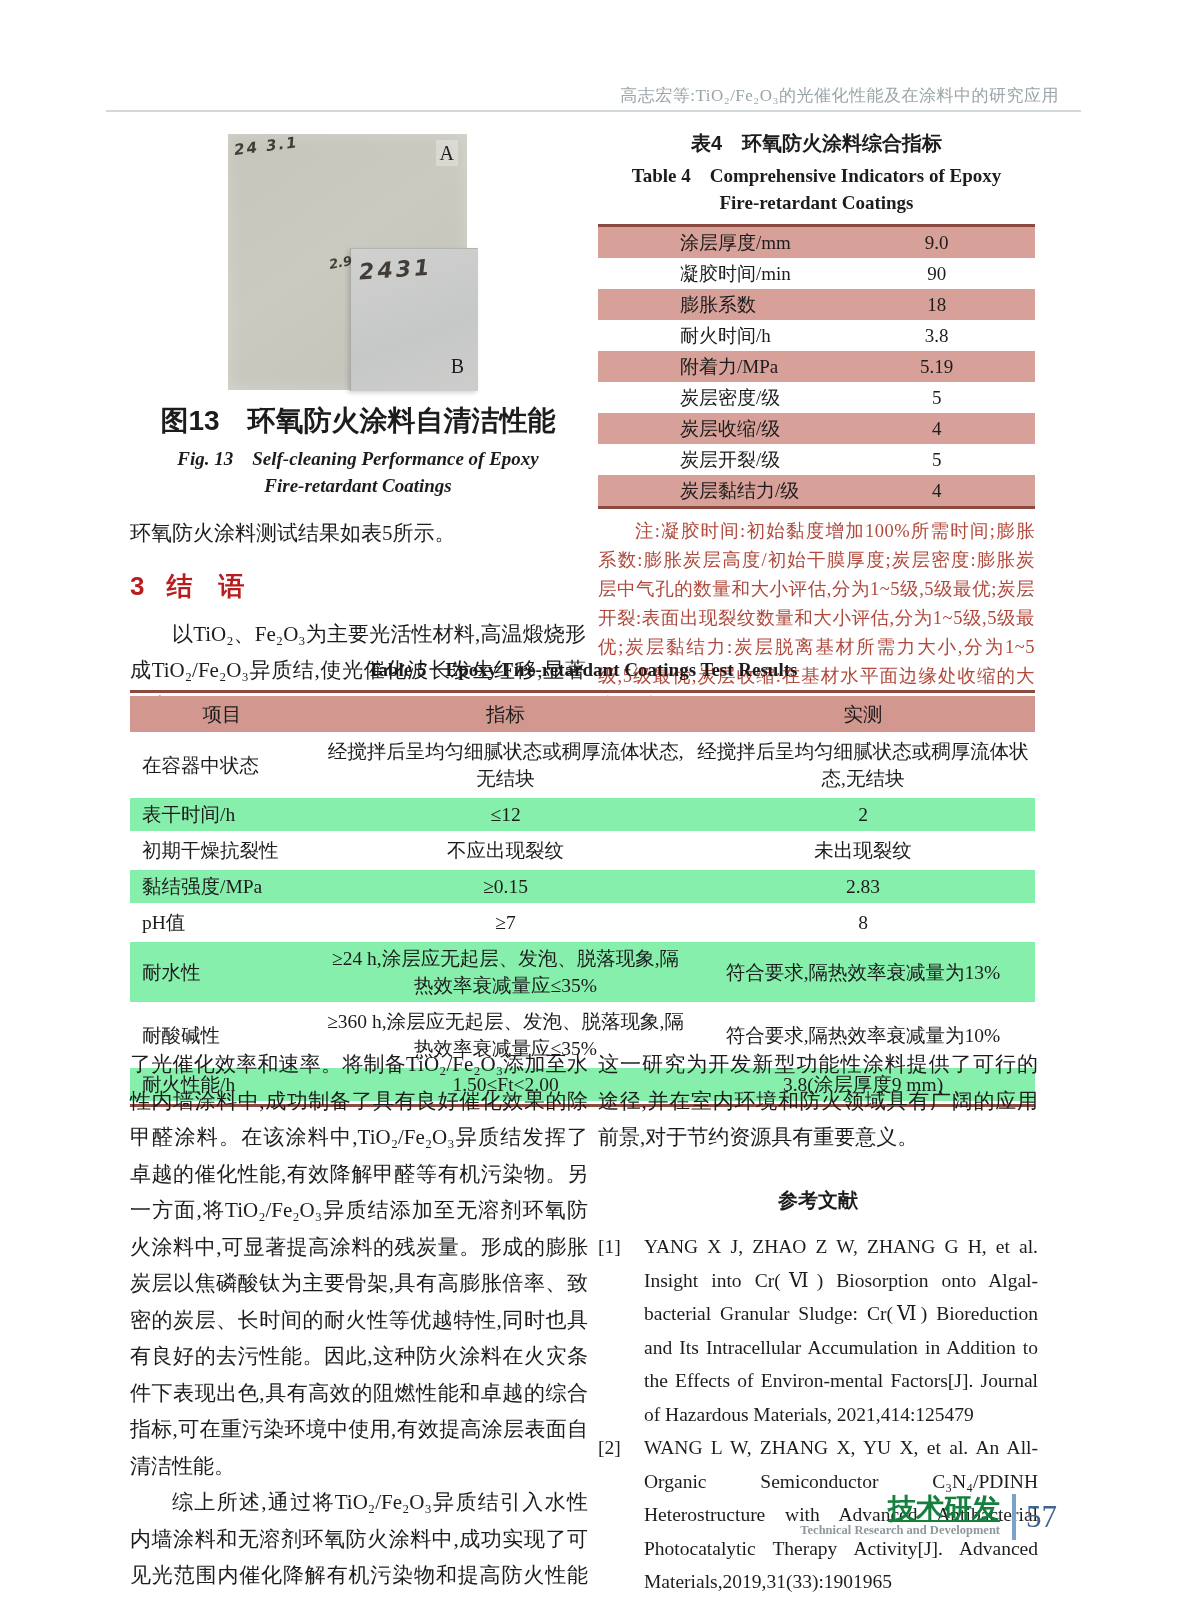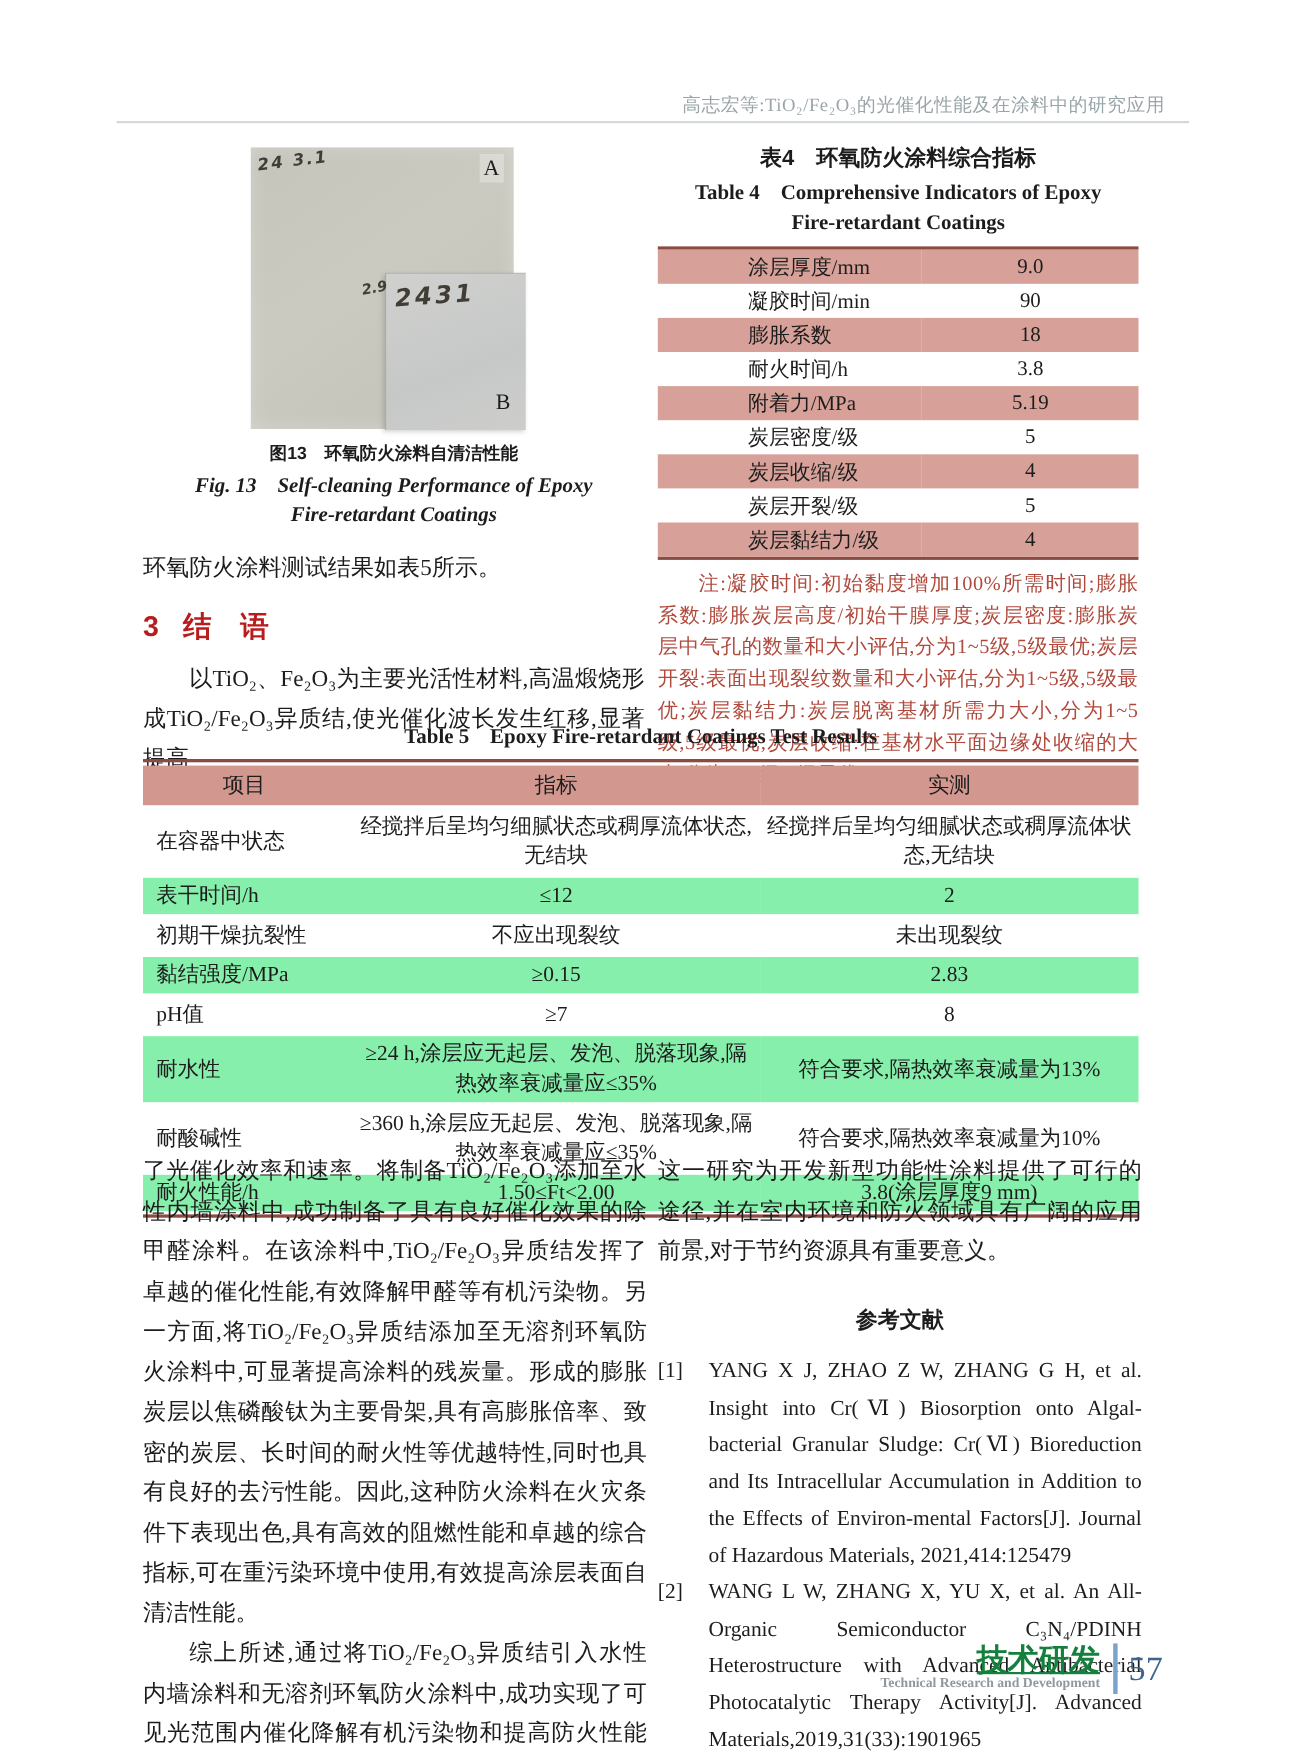--- a/index.html
+++ b/index.html
@@ -36,21 +36,21 @@
   }
   .hand{font-family:"DejaVu Sans",sans-serif;font-style:italic;color:#413d36;font-weight:bold;}
   .hand-a{position:absolute;left:6px;top:3px;font-size:15px;transform:rotate(-7deg);letter-spacing:2px;}
   .hand-b1{position:absolute;left:-22px;top:6px;font-size:13px;transform:rotate(-10deg);}
   .hand-b2{position:absolute;left:8px;top:8px;font-size:22px;transform:rotate(-4deg);letter-spacing:3px;}
   .ph-label{
     position:absolute;top:6px;right:9px;font-size:20px;color:#1d1d1d;
     background:rgba(255,255,255,.28);padding:0 4px;line-height:26px;
   }
   .ph-label-b{top:auto;bottom:12px;right:10px;background:none;}
-  .fig-caption-zh{margin-top:12px;text-align:center;font-weight:bold;font-size:16px;}
+  .fig-caption-zh{margin-top:12px;text-align:center;font-weight:bold;font-size:28px;}
   .fig-caption-en{text-align:center;font-weight:bold;font-size:19px;margin-top:5px;line-height:27px;font-style:italic;}
   .left-para{margin-top:16px;font-size:21px;line-height:36px;text-align:justify;}
   .sec-heading{margin-top:18px;color:#b91c1c;font-weight:bold;font-size:26px;}
   .sec-heading .num{margin-right:22px;}
   .indent{text-indent:2em;}
 
   
   .col-right-top{position:absolute;left:598px;top:130px;width:437px;}
   .tbl-title-zh{text-align:center;font-weight:bold;font-size:20px;}
   .tbl-title-en{text-align:center;font-weight:bold;font-size:19px;line-height:27px;margin-top:5px;}

